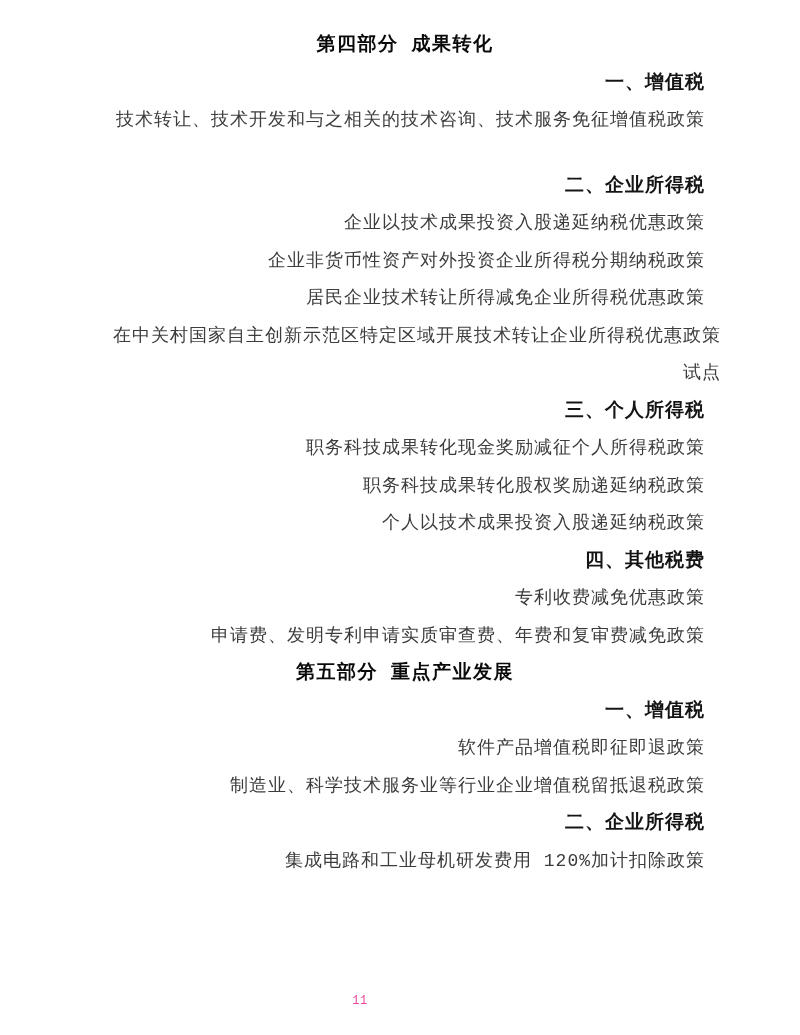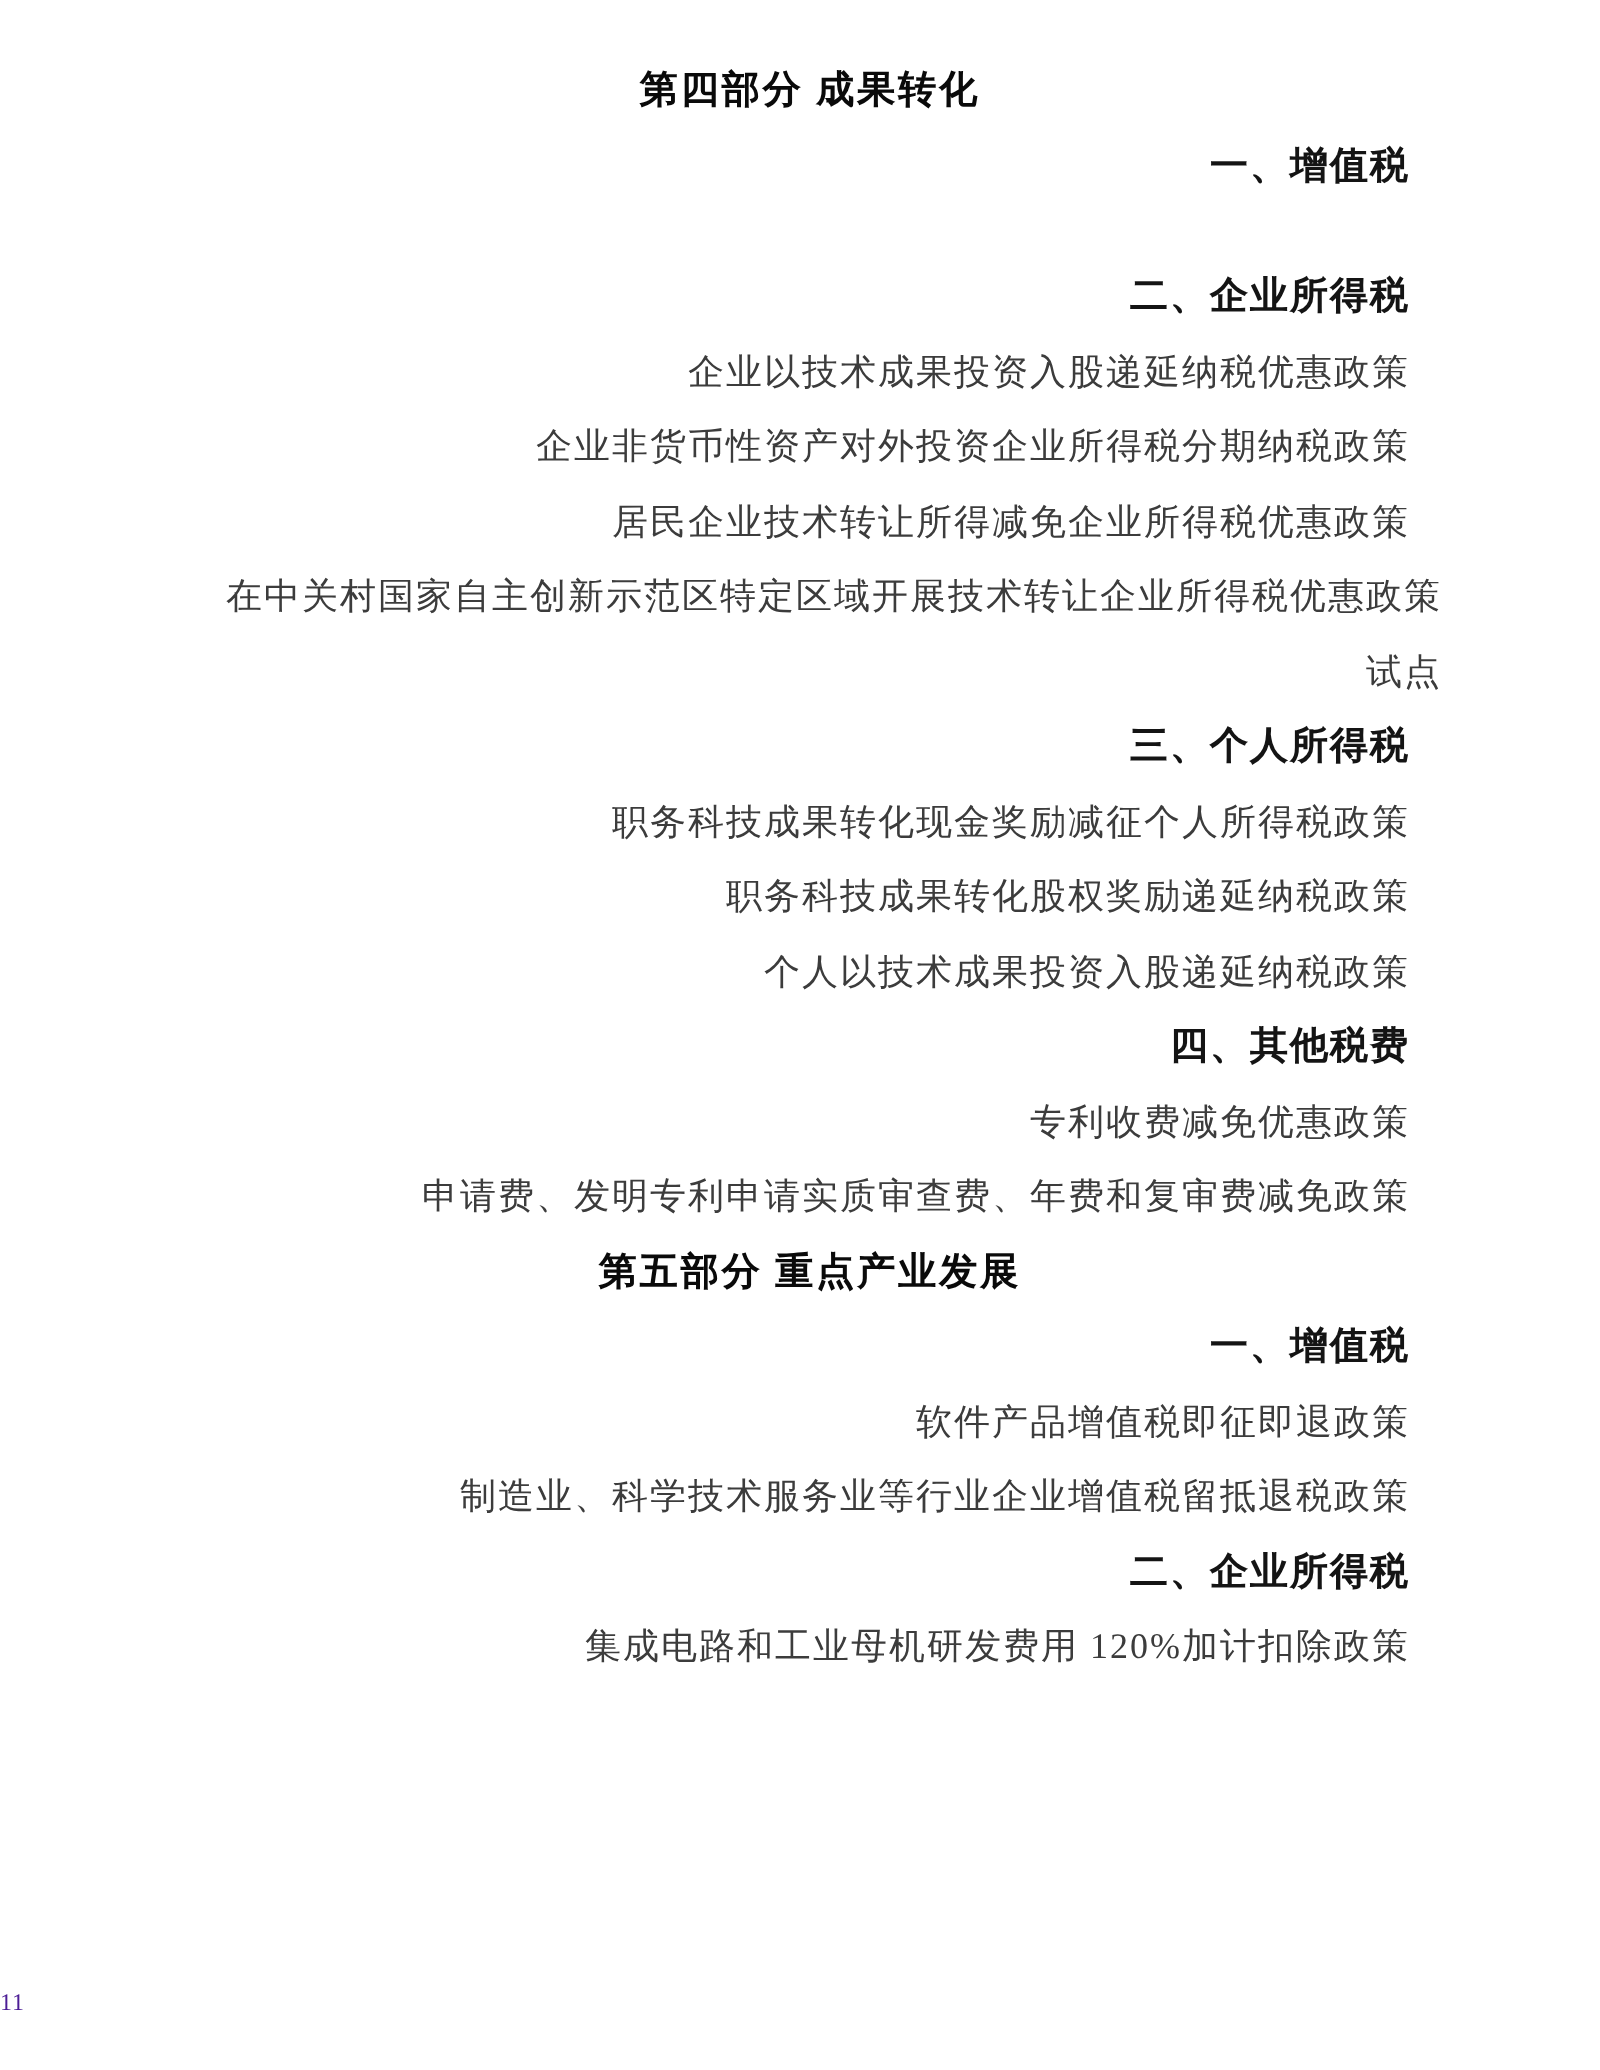--- a/index.html
+++ b/index.html
@@ -6,21 +6,21 @@
     margin: 0;
     padding: 0;
     background: #ffffff;
   }
   .page {
     position: relative;
     width: 720px;
     height: 1035px;
     background: #ffffff;
     overflow: hidden;
-    font-family: Liberation Serif, serif;
+    font-family: Liberation Mono, monospace;
   }
   .content {
     position: absolute;
     top: 27px;
     left: 105px;
     width: 600px;
   }
   .row {
     display: block;
     line-height: 37.5px;
@@ -49,35 +49,36 @@
     white-space: normal;
   }
   .gap {
     height: 28px;
   }
   .page-number {
     position: absolute;
     left: 0;
     right: 0;
     top: 994px;
-    text-align: left;
+    text-align: center;
     font-size: 12px;
-    color: #4c1d95;
+    color: #ec4899;
     letter-spacing: 0.5px;
   }
 </style>
 </head>
 <body>
 
 <div class="page">
   <div class="content">
 
     <div class="row title">第四部分 成果转化</div>
 
     <div class="row heading">一、增值税</div>
+    <div class="row">技术转让、技术开发和与之相关的技术咨询、技术服务免征增值税政策</div>
 
     <div class="gap"></div>
 
     <div class="row heading">二、企业所得税</div>
     <div class="row">企业以技术成果投资入股递延纳税优惠政策</div>
     <div class="row">企业非货币性资产对外投资企业所得税分期纳税政策</div>
     <div class="row">居民企业技术转让所得减免企业所得税优惠政策</div>
     <div class="row two-line">在中关村国家自主创新示范区特定区域开展技术转让企业所得税优惠政策试点</div>
 
     <div class="row heading">三、个人所得税</div>

